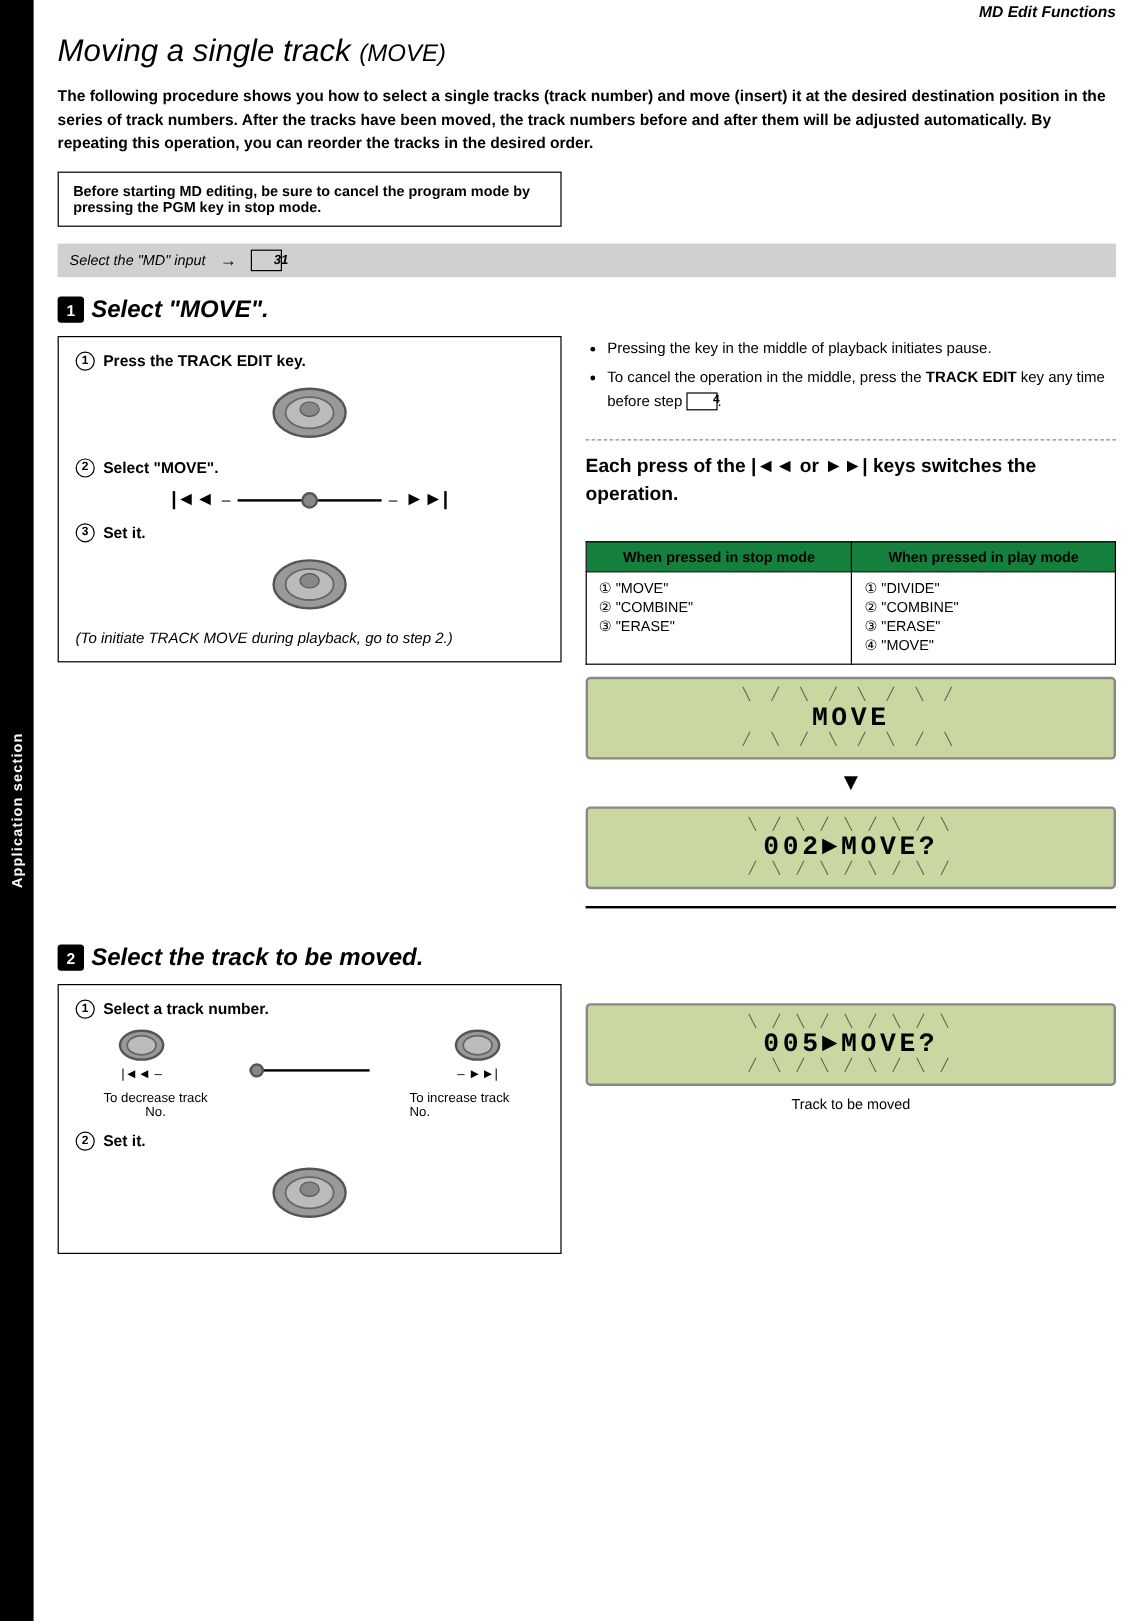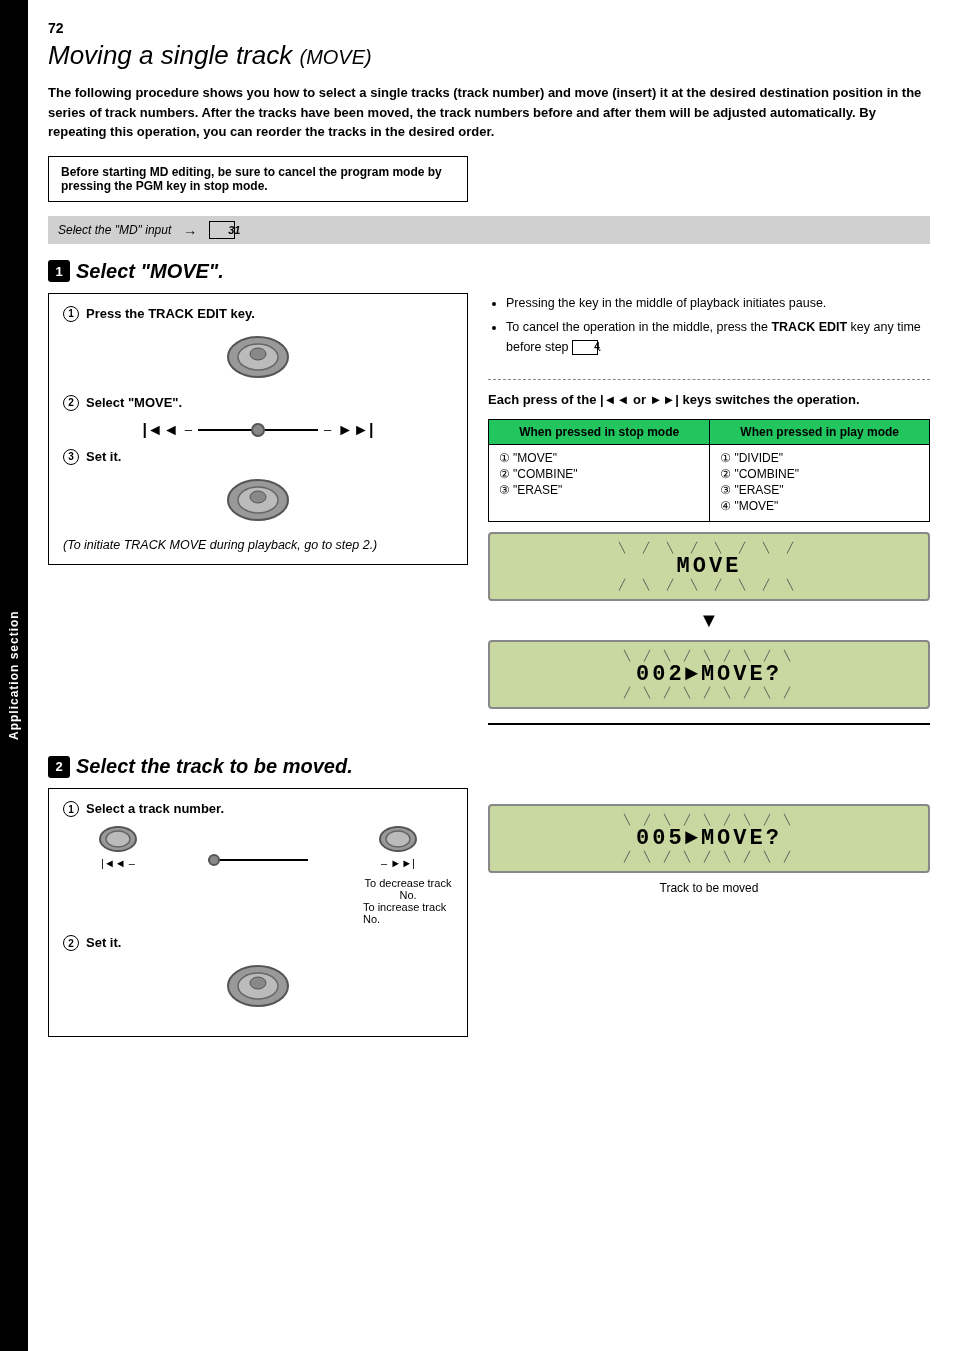--- a/index.html
+++ b/index.html
@@ -177,39 +177,39 @@
       line-height: 1.6;
     }
     .bullet-list li {
       margin-bottom: 4px;
     }
     .dashed-line {
       border-top: 1.5px dashed #888;
       margin: 10px 0;
     }
     .keys-note {
-      font-size: 13px;
-      font-weight: bold;
-      margin-bottom: 10px;
+      font-size: 16px;
+      font-weight: bold;
+      margin-bottom: 26px;
       line-height: 1.5;
     }
     .modes-table {
       border: 1.5px solid #000;
       border-collapse: collapse;
       width: 100%;
       margin-bottom: 10px;
       font-size: 12px;
     }
     .modes-table th {
       border: 1.5px solid #000;
       padding: 5px 8px;
       text-align: center;
       font-weight: bold;
       font-size: 12px;
-      background: #22c55e;
+      background: #15803d;
     }
     .modes-table td {
       border: 1.5px solid #000;
       padding: 6px 10px;
       vertical-align: top;
       font-size: 12px;
     }
     .mode-list {
       list-style: none;
       padding: 0;
@@ -285,21 +285,21 @@
   </style>
 </head>
 <body>
 
 <div class="page-wrapper">
   <div class="sidebar">
     <span class="sidebar-label">Application section</span>
   </div>
 
   <div class="main-content">
-    <div class="page-number">72</div>
+    <div class="page-title-right">MD Edit Functions</div>
 
     <div class="section-title">
       <span>Moving a single track</span>
       <span class="move-code">(MOVE)</span>
     </div>
 
     <div class="intro-text">The following procedure shows you how to select a single tracks (track number) and move (insert) it at the desired destination position in the series of track numbers. After the tracks have been moved, the track numbers before and after them will be adjusted automatically. By repeating this operation, you can reorder the tracks in the desired order.</div>
 
     <div class="notice-box">Before starting MD editing, be sure to cancel the program mode by pressing the PGM key in stop mode.</div>
 
@@ -456,21 +456,21 @@
             </div>
             <div class="sub-icon-item">
               <svg width="40" height="28" viewBox="0 0 40 28">
                 <ellipse cx="20" cy="14" rx="18" ry="12" fill="#999" stroke="#555" stroke-width="2"></ellipse>
                 <ellipse cx="20" cy="14" rx="12" ry="8" fill="#bbb" stroke="#666" stroke-width="1.5"></ellipse>
               </svg>
               <span>– ►►|</span>
             </div>
           </div>
 
-          <div class="sub-icons-row" style="font-size:11px;margin-top:4px;flex-direction:column;">
+          <div class="sub-icons-row" style="font-size:11px;margin-top:4px;">
             <div style="text-align:center;width:90px;">To decrease track No.</div>
             <div style="width:80px;"></div>
             <div style="width:90px;">To increase track No.</div>
           </div>
 
           <div class="sub-step" style="margin-top:10px;">
             <span class="circle-num">2</span>
             <span>Set it.</span>
           </div>
           <div class="icon-area">

